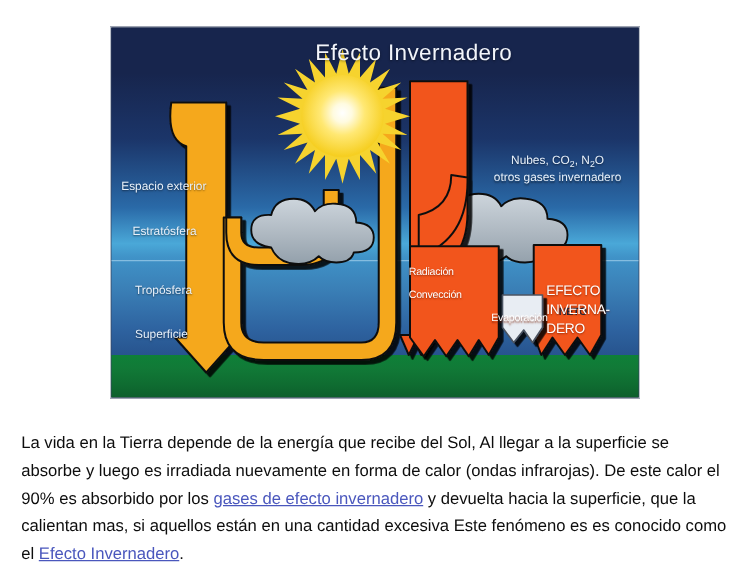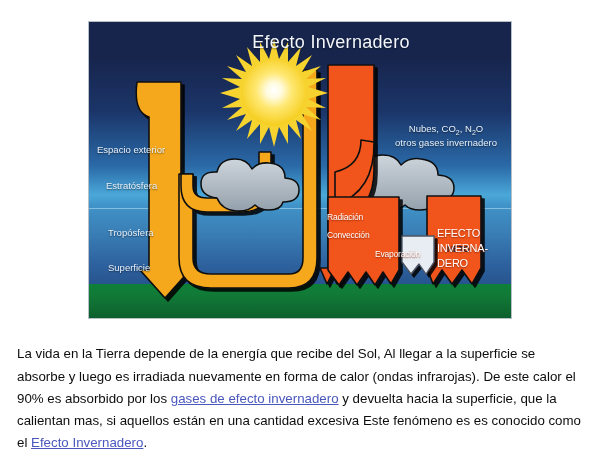--- a/index.html
+++ b/index.html
@@ -125,21 +125,21 @@
   .red-label {
     position: absolute;
     color: #ffffff;
     font-size: 8.5px;
     white-space: nowrap;
     text-shadow: 0 1px 1.5px rgba(120,30,0,0.75);
     letter-spacing: -0.2px;
   }
   #lbl-radiacion   { left: 238px; top: 190px; text-align: center; }
   #lbl-conveccion  { left: 238px; top: 208px; }
-  #lbl-evaporacion { left: 238px; top: 227px; padding-left: 48px; }
+  #lbl-evaporacion { left: 256px; top: 227px; padding-left: 48px; }
   #lbl-neto {
     position: absolute;
     left: 318px; top: 222px;
     color: #1c2438;
     font-size: 8.5px;
     font-weight: bold;
     letter-spacing: -0.2px;
     margin-left: 40px;
   }
   #lbl-efecto {

